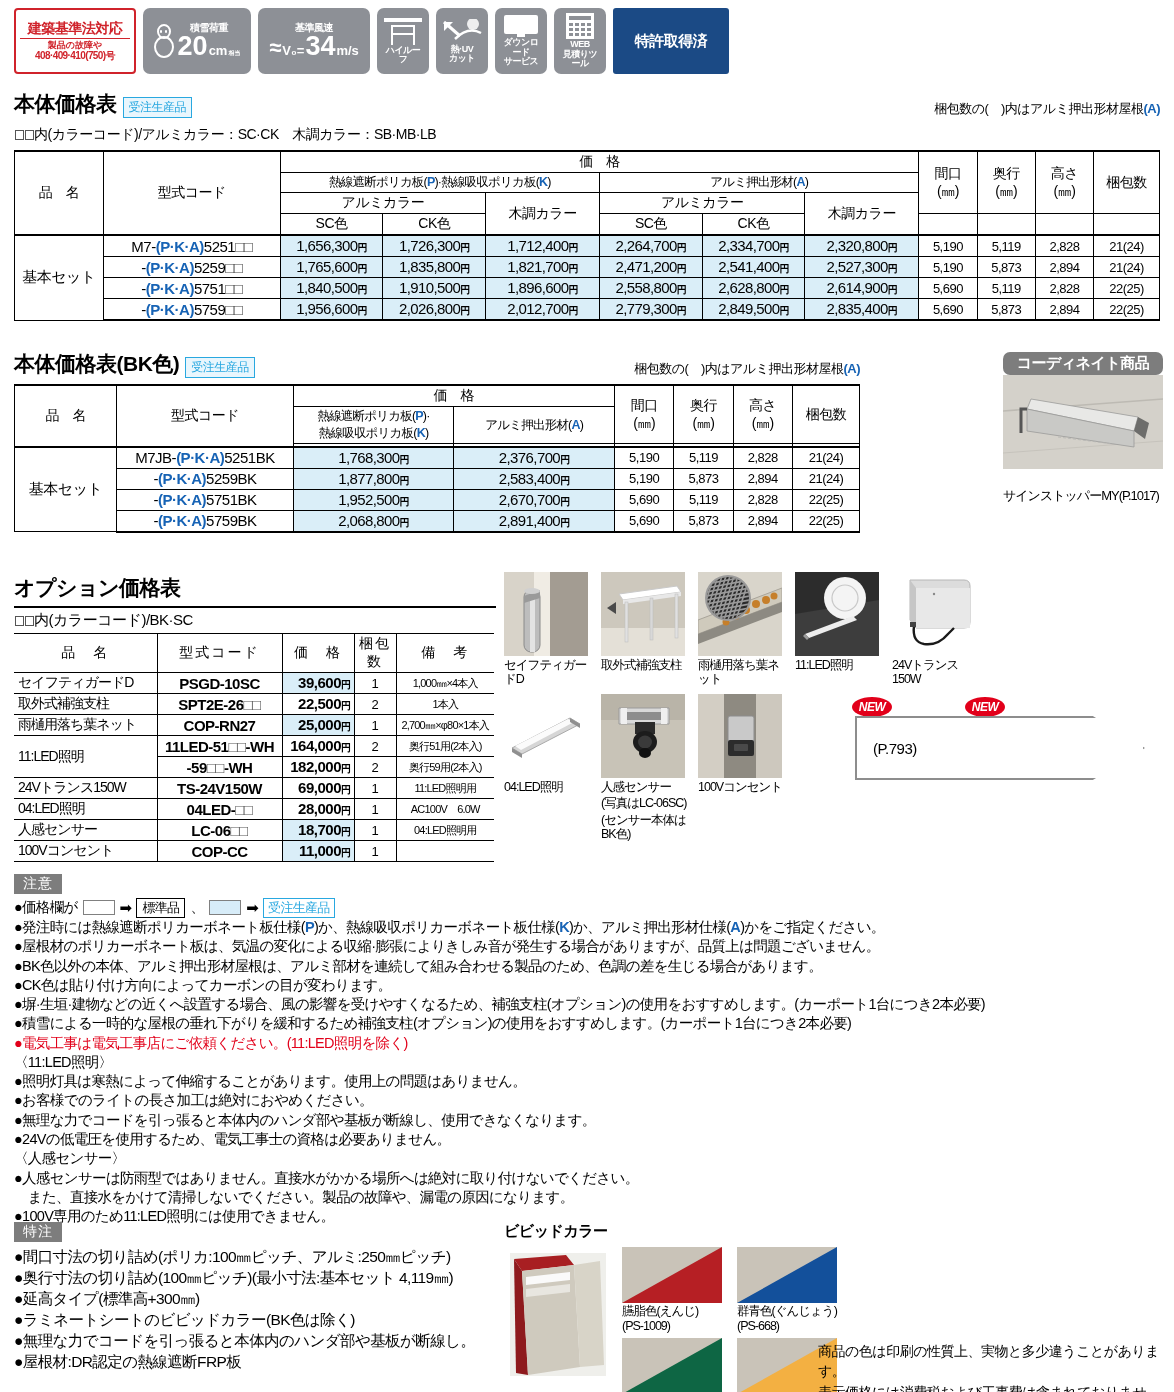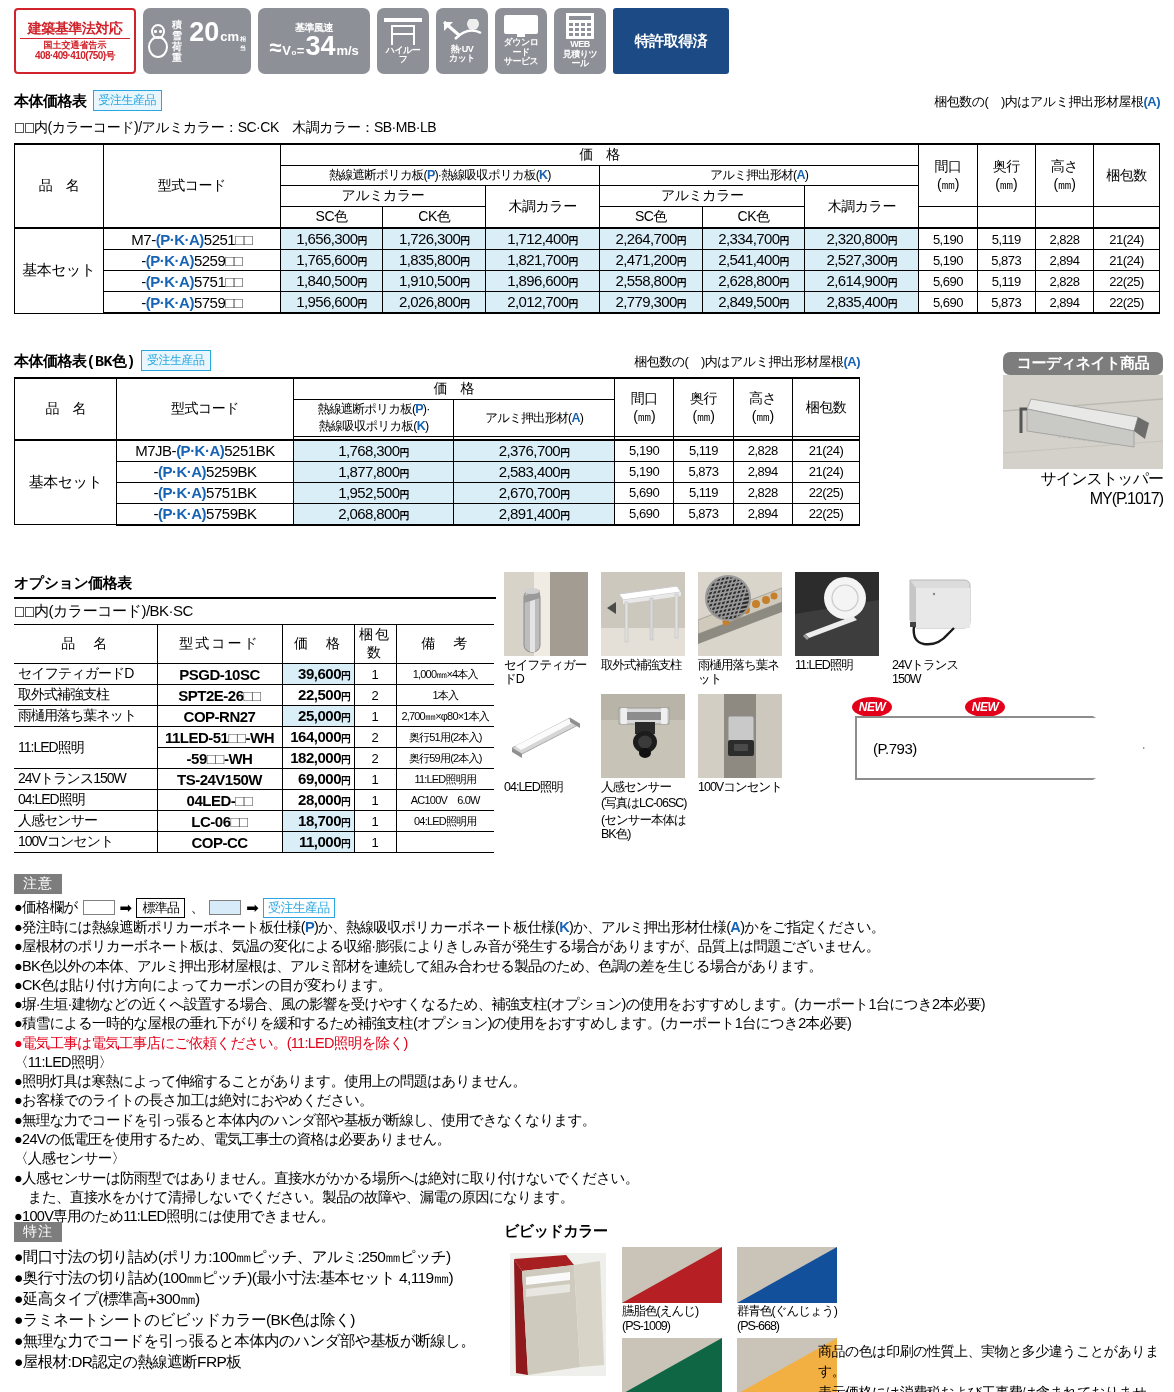--- a/index.html
+++ b/index.html
@@ -54,21 +54,21 @@
   .monitor { width:34px; height:22px; position:relative; margin-bottom:1px;}
   .monitor .scr { width:34px; height:19px; background:#fff; border-radius:2px;}
   .monitor .st { position:absolute; left:13px; top:19px; width:8px; height:3px; background:#fff;}
   .calc { width:28px; height:26px; background:#fff; margin-bottom:1px; position:relative; border-radius:1px;}
   .badge-patent {
     width:116px; background:#1b4a85; color:#fff; border-radius:3px;
     display:flex; align-items:center; justify-content:center; font-size:15px; font-weight:bold; letter-spacing:-0.5px;
   }
 
   
-  .h-title { font-size:15px; font-weight:bold; letter-spacing:-0.5px;font-family:Liberation Mono, monospace; }
+  .h-title { font-size:21px; font-weight:bold; letter-spacing:-0.5px; }
   .tag-order { display:inline-block; border:1px solid #29a8e0; color:#29a8e0; background:#e9f6fd;
                font-size:12px; padding:1px 5px; vertical-align:4px; margin-left:6px; letter-spacing:-0.5px;}
   .note-right { font-size:13px; letter-spacing:-0.5px; }
   .blue { color:#1763b5; font-weight:bold; }
   .subline { font-size:14px; letter-spacing:-0.5px; }
   .sq { display:inline-block; width:9px; height:10px; border:1px solid #555; vertical-align:-1px; margin:0 .5px;}
 
   
   table.pt { border-collapse:collapse; font-size:13px; }
   table.pt td, table.pt th { border:1px solid #000; text-align:center; font-weight:normal; padding:1px 2px; }
@@ -78,21 +78,21 @@
   .dim { font-size:13px; letter-spacing:-0.5px; }
   .hdr { font-size:14px; letter-spacing:-0.5px; }
   .hdr-sm { font-size:12.5px; letter-spacing:-0.8px; }
   .thickTop { border-top:2px solid #000 !important; }
   .thickBot { border-bottom:2px solid #000 !important; }
 
   
   .coord-wrap { position:absolute; }
   .coord-head { background:#7d7d7d; color:#fff; font-size:15px; font-weight:bold; text-align:center; padding:2px 0; letter-spacing:-0.5px;border-radius:7px;}
   .coord-img { width:100%; height:94px; background:linear-gradient(180deg,#cfcfcb 0%,#dddad4 48%,#cbc8c2 52%,#d6d3cd 100%); position:relative; overflow:hidden;}
-  .coord-cap { font-size:16px; letter-spacing:-1px; padding-top:0;text-align:right; }
+  .coord-cap { font-size:13px; letter-spacing:-1px; padding-top:18px; }
 
   
   table.ot { border-collapse:collapse; font-size:13px; width:480px; }
   table.ot td { border-left:1px solid #000; border-right:1px solid #000; border-bottom:1px solid #000; padding:1px 3px; text-align:center; }
   table.ot .nm { text-align:left; font-size:14px; letter-spacing:-1px; padding-left:4px;}
   table.ot .md { font-weight:bold; font-size:15px; letter-spacing:-0.5px;}
   table.ot .pr { background:#daeef8; font-weight:bold; font-size:15px; text-align:right; padding-right:3px; letter-spacing:-0.5px;}
   table.ot .rm { font-size:11px; letter-spacing:-0.8px;}
   table.ot .hd { font-size:14px; letter-spacing:2px; }
 
@@ -134,33 +134,33 @@
 </head>
 <body>
 
 <div class="page">
 
   <div class="badges">
 
     <div class="badge-law">
       <div class="l1">建築基準法対応</div>
       <div class="hr"></div>
-      <div class="l2">国土交通省告示</div>
+      <div class="l2">製品の故障や</div>
       <div class="l3">408·409·410(750)号</div>
     </div>
 
     <div class="badge-gray badge-snow">
       <div style="display:flex;align-items:center;gap:4px;">
         <div class="snowman">
           <div class="head"></div>
             <div class="e1"></div>
             <div class="e2"></div>
             <div class="body"></div>
         </div>
-        <div style="display:flex;flex-direction:row;align-items:flex-start;">
+        <div style="display:flex;flex-direction:column;align-items:center;">
           <div class="cap">積雪荷重</div>
           <div class="big-row">
             <span class="big-num">20</span>
             <span class="big-unit">cm</span>
             <span class="tiny-sub">相当</span>
           </div>
         </div>
       </div>
     </div>
 

